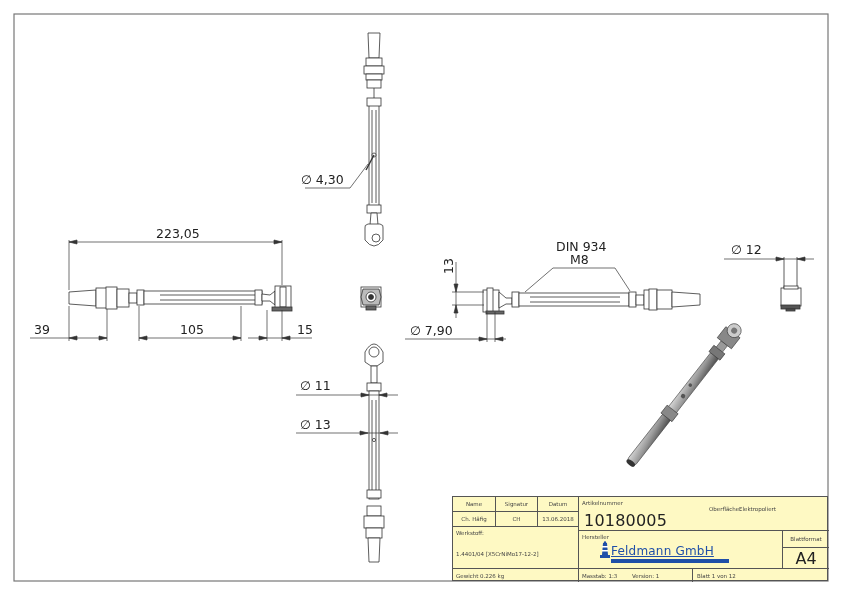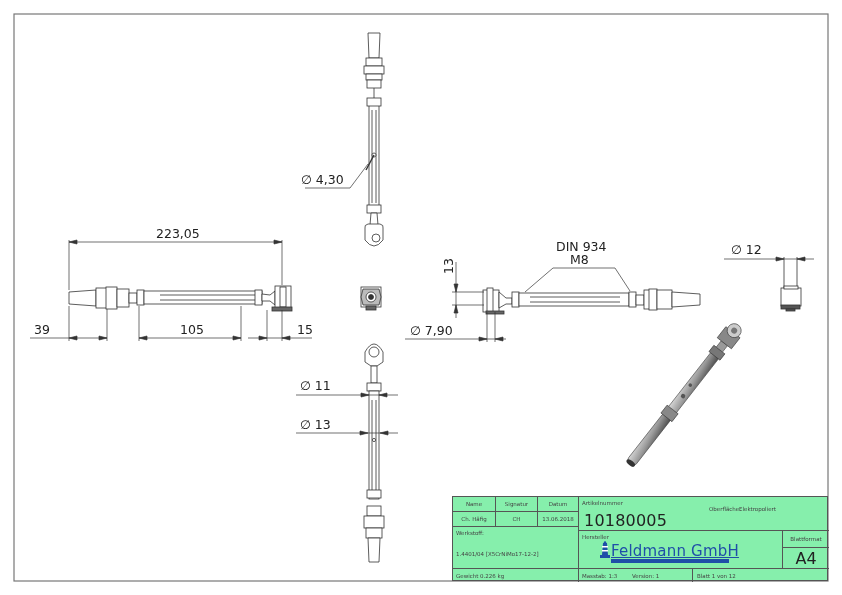--- a/index.html
+++ b/index.html
@@ -1,28 +1,28 @@
 <!DOCTYPE html>
 <html><head>
 <meta charset="utf-8">
 <style>
   html, body { margin:0; padding:0; background:#ffffff; }
   body { width:842px; height:595px; position:relative; overflow:hidden; font-family:"DejaVu Sans", sans-serif; }
   #sheet { position:absolute; left:0; top:0; width:842px; height:595px; }
   svg text { font-family:"DejaVu Sans", sans-serif; fill:#222; }
   .dim { font-size:12.5px; }
-  .tb { position:absolute; left:452px; top:496px; width:376px; height:85px; border:1px solid #555; box-sizing:border-box; font-family:"DejaVu Sans", sans-serif; color:#333; background:#86efac; }
+  .tb { position:absolute; left:452px; top:496px; width:376px; height:85px; border:1px solid #555; box-sizing:border-box; font-family:"DejaVu Sans", sans-serif; color:#333; background:#fef9c3; }
   .cell { position:absolute; box-sizing:border-box; font-size:5.5px; color:#444; }
   .br { border-right:1px solid #555; }
   .bb { border-bottom:1px solid #555; }
   .center { display:flex; align-items:center; justify-content:center; }
   .lbl { position:absolute; left:3px; top:3px; font-size:5.5px; color:#444; }
   .bignum { position:absolute; left:5px; top:14px; font-size:16px; color:#222; letter-spacing:0.2px; }
   .logo { position:absolute; left:20px; top:10px; display:flex; align-items:flex-end; }
-  .logo-name { font-size:15px; color:#1f4fa8; font-weight:normal; letter-spacing:0.2px; line-height:15px; text-decoration:underline; text-decoration-thickness:1px; }
+  .logo-name { font-size:12px; color:#1f4fa8; font-weight:normal; letter-spacing:0.2px; line-height:15px; text-decoration:underline; text-decoration-thickness:1px; }
   .logo-sub { position:absolute; left:10px; top:17px; width:118px; height:4px; background:#1f4fa8; }
 </style>
 </head>
 <body>
 
 <div id="sheet">
 <svg width="842" height="595" viewBox="0 0 842 595" xmlns="http://www.w3.org/2000/svg">
 
   <rect x="14" y="14" width="814" height="567" fill="none" stroke="#777" stroke-width="1.2"></rect>
 

